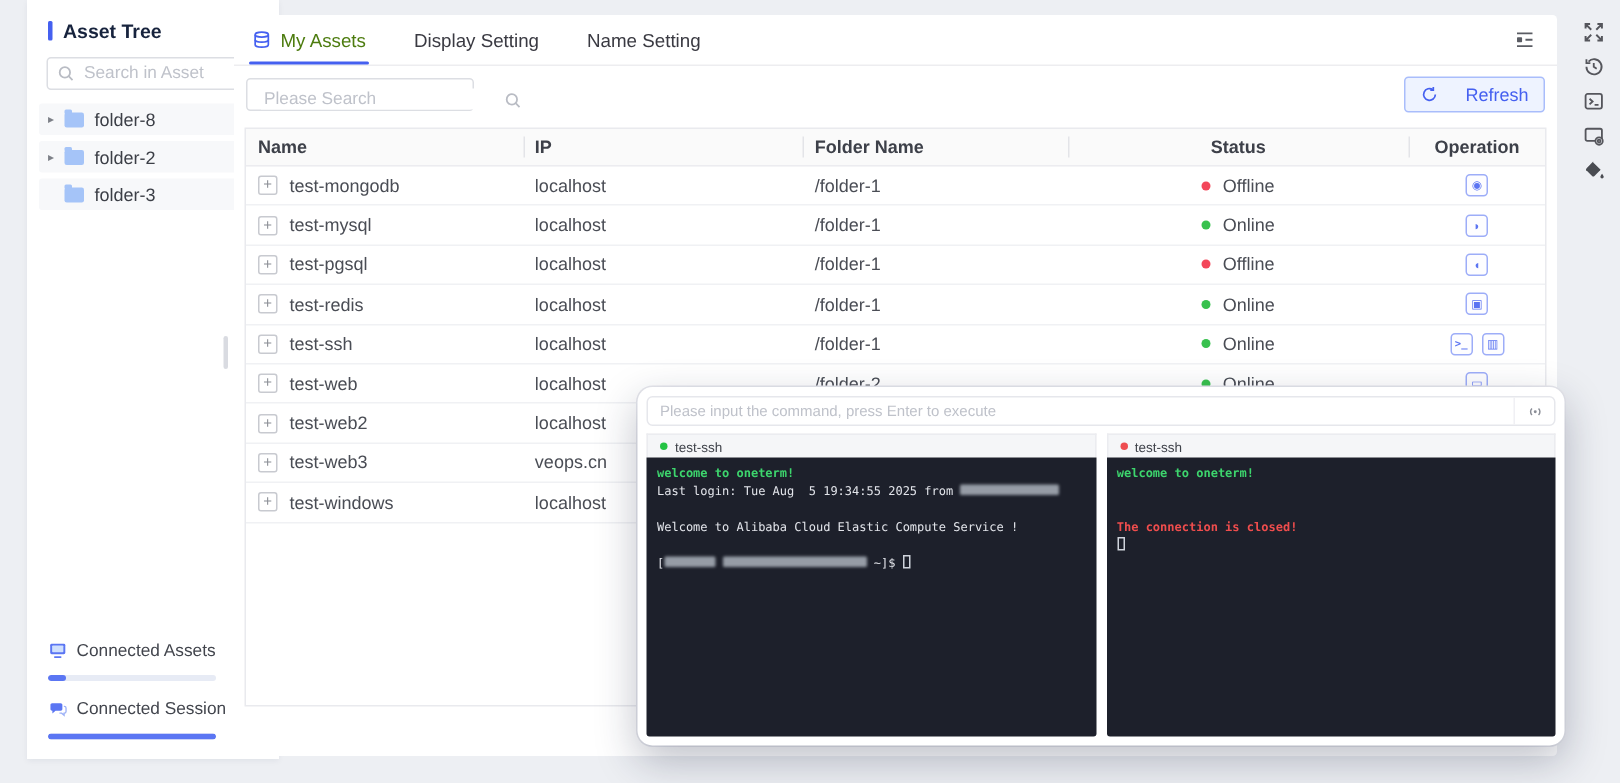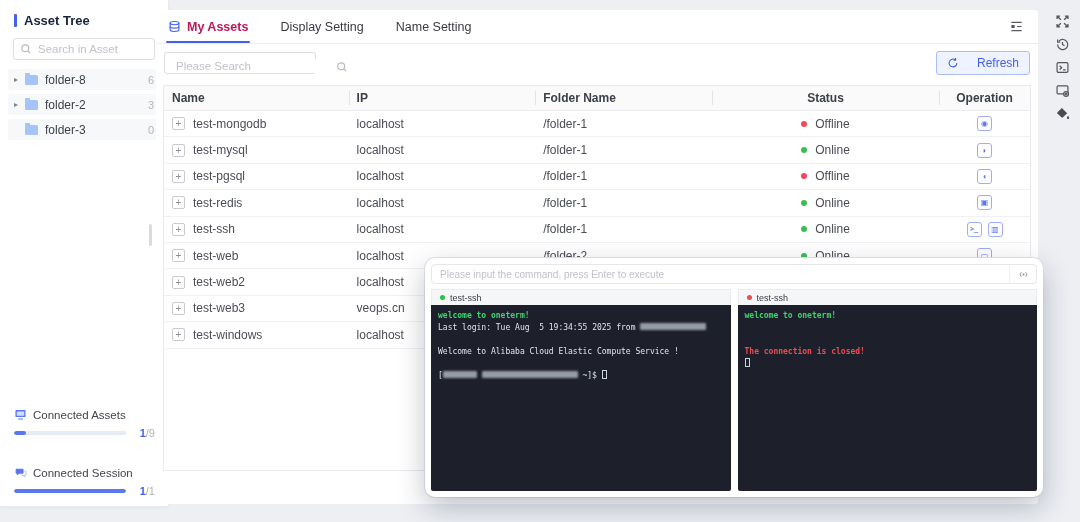--- a/index.html
+++ b/index.html
@@ -1,51 +1,51 @@
 <!DOCTYPE html>
 <html><head>
 <meta charset="utf-8">
 <style>
   html,body{margin:0;padding:0}
   .page{position:relative;width:1080px;height:522px;background:#edeff3;overflow:hidden;
         font-family:"Liberation Sans","DejaVu Sans",sans-serif;color:#333}
 
   
-  .sidebar{position:absolute;left:0;top:0;width:168px;height:506px;background:#fff;
+  .sidebar{position:absolute;left:18px;top:0;width:168px;height:506px;background:#fff;
            box-shadow:0 1px 4px rgba(20,30,60,.06)}
   .sb-title{display:flex;align-items:center;gap:7px;padding:13px 14px 10px}
   .accent-bar{width:3px;height:13px;border-radius:1px;background:#4560f0}
   .sb-title h1{font-size:13px;margin:0;font-weight:bold;color:#17233d}
   .sb-search{margin:0 13px;height:22px;border:1px solid #dcdee3;border-radius:3px;
              display:flex;align-items:center;padding:0 6px;gap:4px;box-sizing:border-box;background:#fff}
   .sb-search input{border:0;outline:0;width:100%;font-size:11.5px;color:#333;background:transparent}
   ::placeholder{color:#bfc2ca}
   .tree{margin-top:9px}
   .tree-item{display:flex;align-items:center;height:21px;margin:4px 8px;padding:0 6px;
              background:#f7f8fa;border-radius:2px;font-size:12px;color:#3c3f47}
   .caret{width:11px;font-size:8px;color:#7d8088;flex:0 0 11px}
   .folder{width:13px;height:10px;background:#a5c4f8;border-radius:1.5px;position:relative;flex:0 0 13px;display:inline-block}
   .folder::before{content:'';position:absolute;top:-2px;left:0;width:5px;height:3px;background:#a5c4f8;border-radius:1px}
   .tree-label{flex:1;margin-left:7px}
   .tree-count{font-size:11px;color:#b3b6bd}
   .sb-stats{position:absolute;left:14px;right:13px;bottom:9px}
-  .stat-label{display:flex;align-items:center;gap:6px;font-size:11.5px;color:#42454d;margin-top:27px}
+  .stat-label{display:flex;align-items:center;gap:6px;font-size:11.5px;color:#42454d;margin-top:8px}
   .stat-bar-row{display:flex;align-items:center;gap:7px;margin-top:6px}
   .bar{flex:1;height:4px;border-radius:2px;background:#e7ebf5;overflow:hidden}
   .bar-fill{height:100%;border-radius:2px;background:#5b76f3}
   .stat-val{font-size:11px;color:#aeb1b8;width:22px;text-align:right;white-space:nowrap}
   .stat-val b{color:#4560f0}
   .resize-handle{position:absolute;left:149px;top:224px;width:3px;height:22px;border-radius:2px;background:#d9dbe1}
 
   
   .main{position:absolute;left:156px;top:10px;width:882px;height:494px;background:#fff;border-radius:3px}
   .tabs-row{height:33px;border-bottom:1px solid #ededf0;display:flex;align-items:center;padding:0 14px 0 10px}
   .tab{position:relative;height:33px;display:flex;align-items:center;gap:6px;padding:0 2px;
        margin-right:28px;font-size:12.5px;color:#3a3a42;cursor:pointer}
-  .tab.active{color:#be185d;font-weight:bold}
+  .tab.active{color:#4d7c0f;font-weight:normal}
   .tab.active::after{content:'';position:absolute;left:0;right:0;bottom:0;height:2px;background:#4560f0;border-radius:1px}
   .menu-unfold{margin-left:auto;display:inline-flex;cursor:pointer}
   .toolbar{display:flex;align-items:center;justify-content:space-between;padding:7px 8px 0}
   .search-box{width:152px;height:22px;border:1px solid #dcdee3;border-radius:3px;display:flex;
               align-items:flex-end;padding:0 9px;box-sizing:border-box;gap:4px}
   .search-box input{border:0;outline:0;flex:1;font-size:11.5px;color:#333}
   .refresh-btn{height:24px;display:flex;align-items:center;gap:18px;padding:0 10px;background:#eef3ff;
                border:1px solid #a9bdfb;border-radius:3px;color:#4560f0;font-size:12px;cursor:pointer;
                font-family:inherit}
   .table{margin:10px 7px 0;border:1px solid #e9eaee;height:386px;box-sizing:border-box;overflow:hidden}

